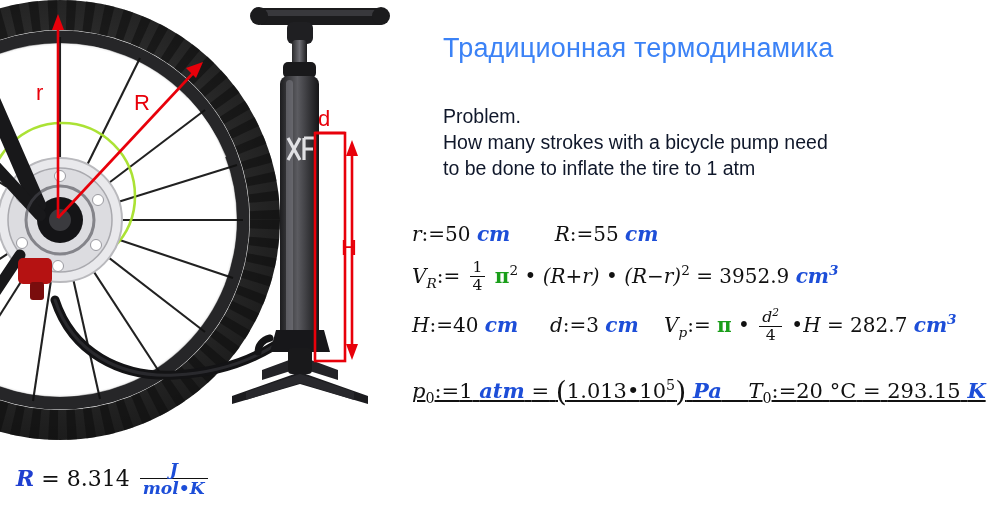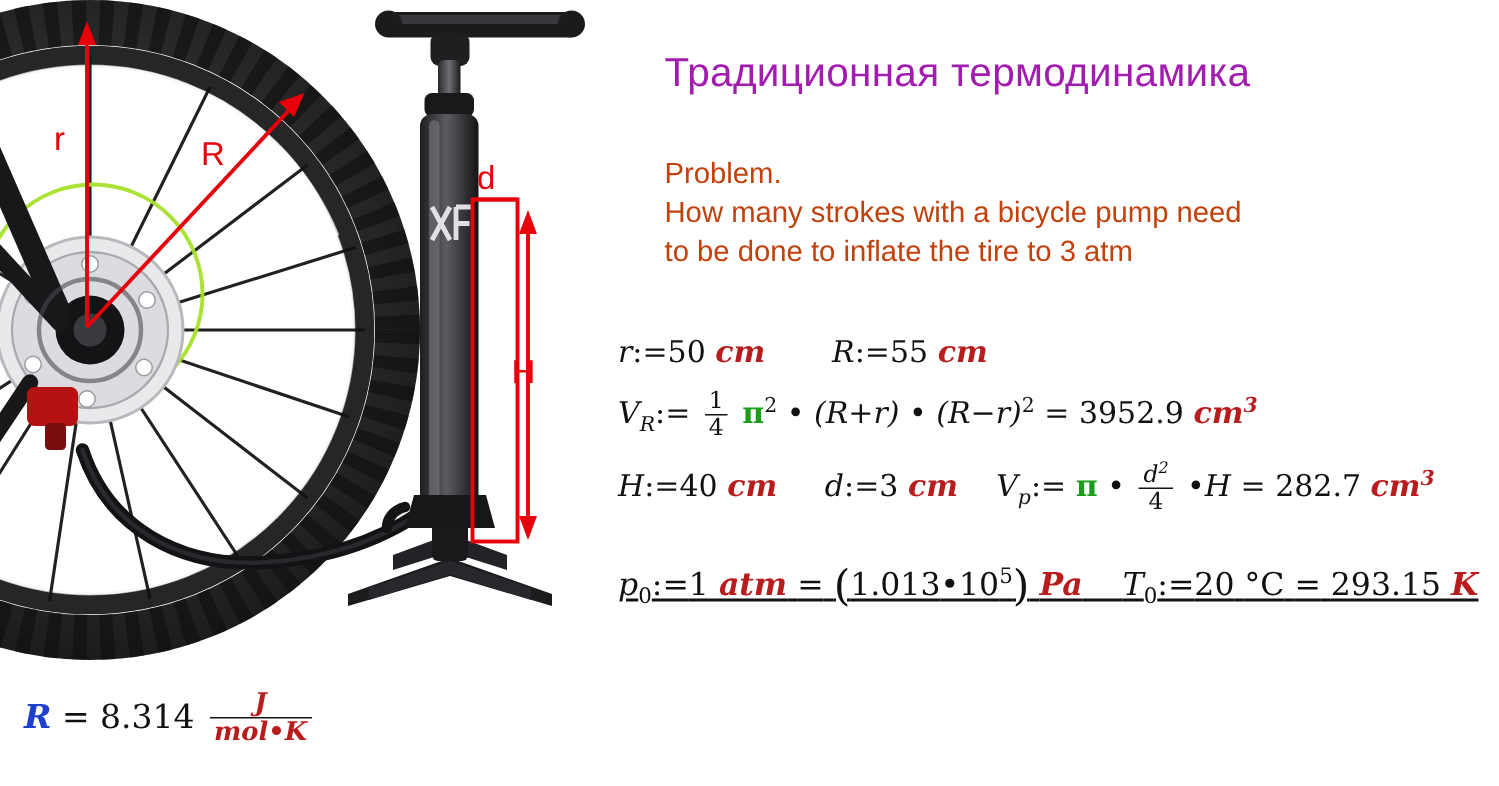--- a/index.html
+++ b/index.html
@@ -15,42 +15,42 @@
   
   .photo{
     position:absolute;left:0;top:0;width:420px;height:460px;
     overflow:hidden;
   }
   .photo svg{position:absolute;left:0;top:0;}
 
   
   .title{
     position:absolute;left:443px;top:33px;
-    font-size:27px;color:#a21caf;letter-spacing:0.2px;
+    font-size:27px;color:#3b82f6;letter-spacing:0.2px;
     white-space:nowrap;
   }
   .problem{
     position:absolute;left:443px;top:103px;
-    font-size:19.5px;color:#c2410c;line-height:26px;
+    font-size:19.5px;color:#0f172a;line-height:26px;
   }
   .problem .ln{display:block;white-space:nowrap;}
 
   
   .math{
     position:absolute;left:412px;top:222px;
     font-family:"DejaVu Serif", serif;
     color:#111;
   }
   .mrow{position:relative;white-space:nowrap;}
   .m1{font-size:20px;margin-bottom:14px;}
   .m2{font-size:20px;margin-bottom:14px;}
   .m3{font-size:20px;margin-bottom:31px;}
   .m4{font-size:21px;text-decoration:underline;}
 
-  .unit{color:#b91c1c;font-weight:bold;font-style:italic;font-family:"DejaVu Serif",serif;}
+  .unit{color:#1d4ed8;font-weight:bold;font-style:italic;font-family:"DejaVu Serif",serif;}
   .blue{color:#1f3fd0;font-weight:bold;}
   .grn{color:#1a9e1a;font-weight:bold;}
   .it{font-style:italic;}
   .sup{font-size:0.68em;vertical-align:super;}
   .sub{font-size:0.68em;vertical-align:sub;}
 
   .frac{
     display:inline-block;vertical-align:middle;
     text-align:center;font-size:0.78em;line-height:1.06;
     margin:0 3px;position:relative;top:-1px;
@@ -211,21 +211,21 @@
         </g>
       </g>
     </svg>
   </div>
 
   <div class="title">Традиционная термодинамика</div>
 
   <div class="problem">
     <span class="ln">Problem.</span>
     <span class="ln">How many strokes with a bicycle pump need</span>
-    <span class="ln">to be done to inflate the tire to 3 atm</span>
+    <span class="ln">to be done to inflate the tire to 1 atm</span>
   </div>
 
   <div class="math">
 
     <div class="mrow m1">
       <span class="it">r</span><span>:=</span><span>50</span>
       <span class="unit">cm</span>
       &nbsp;&nbsp;&nbsp;&nbsp;&nbsp;
       <span class="it">R</span><span>:=</span><span>55</span>
       <span class="unit">cm</span>

